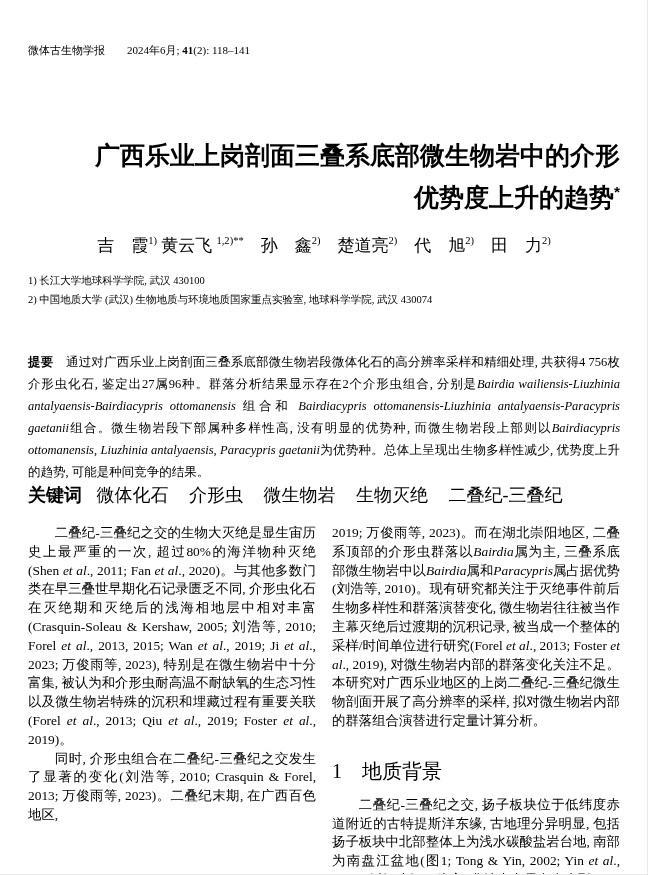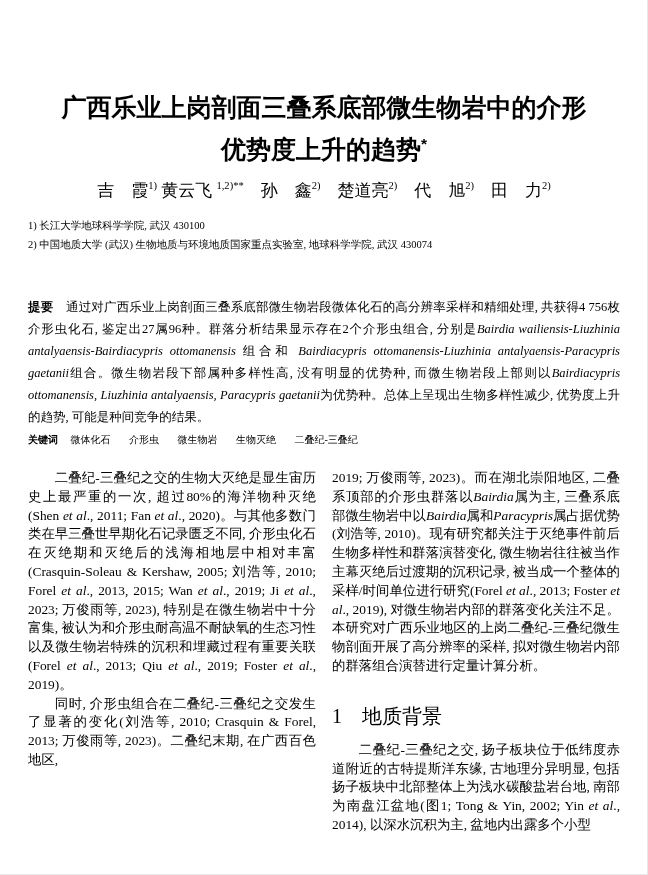--- a/index.html
+++ b/index.html
@@ -4,43 +4,44 @@
 <style>
   html,body{margin:0;padding:0;background:#ffffff;color:#000;}
   body{width:648px;height:875px;overflow:hidden;box-sizing:border-box;
        font-family:"Liberation Serif","DejaVu Serif",serif;
        border-right:1px solid #e8e8e8;border-bottom:1px solid #e8e8e8;}
   .page{padding:10px 28px 0 28px;box-sizing:border-box;width:648px;}
   .hdr{font-size:11px;line-height:16px;white-space:pre-wrap;}
   .bd{font-weight:700;}
   .it{font-style:italic;}
   sup{font-size:62%;line-height:0;vertical-align:super;}
-  .title{margin:44px 0 0 0;text-align:center;font-weight:700;
+  .title{margin:44px 0 0 0;text-align:right;font-weight:700;
          font-family:"Liberation Sans","DejaVu Sans",sans-serif;
          font-size:25px;line-height:42px;}
   .title .tl{display:block;}
-  .authors{margin-top:8px;text-align:center;font-size:17px;line-height:26px;white-space:pre-wrap;}
+  .authors{margin-top:15px;text-align:center;font-size:17px;line-height:26px;white-space:pre-wrap;}
   .affils{margin-top:12px;text-align:left;font-size:10.5px;line-height:19px;}
   .abstract{margin-top:42px;font-size:12.5px;line-height:22px;text-align:justify;white-space:pre-wrap;}
-  .keywords{font-size:10px;line-height:22px;margin-top:1px;}
+  .keywords{font-size:18px;line-height:22px;margin-top:1px;}
   .keywords .kwl{font-weight:700;margin-right:10px;}
   .keywords .kw{margin-right:16px;}
   .cols{display:flex;gap:16px;margin-top:18px;}
   .col{flex:1;min-width:0;font-size:13.4px;line-height:18.8px;text-align:justify;}
   .col p{margin:0;}
   .ind{text-indent:2em;}
   .h1cn{font-size:17px;line-height:24px;margin:0 0 17px 0;font-weight:400;}
   .h1num{margin:28px 0 13px 0;font-size:20px;}
 </style>
 </head>
 <body>
 
 <div class="page">
 
   <div class="hdr">
+    <div><span>微体古生物学报　　2024年6月; </span><span class="bd">41</span><span>(2): 118–141</span></div>
   </div>
 
   <h1 class="title">
     <span class="tl">广西乐业上岗剖面三叠系底部微生物岩中的介形</span>
     <span class="tl"><span>优势度上升的趋势</span><sup>*</sup></span>
   </h1>
 
   <div class="authors"><span>吉　霞</span><sup>1)</sup><span> 黄云飞 </span><sup>1,2)**</sup><span>　孙　鑫</span><sup>2)</sup><span>　楚道亮</span><sup>2)</sup><span>　代　旭</span><sup>2)</sup><span>　田　力</span><sup>2)</sup></div>
 
   <div class="affils">

